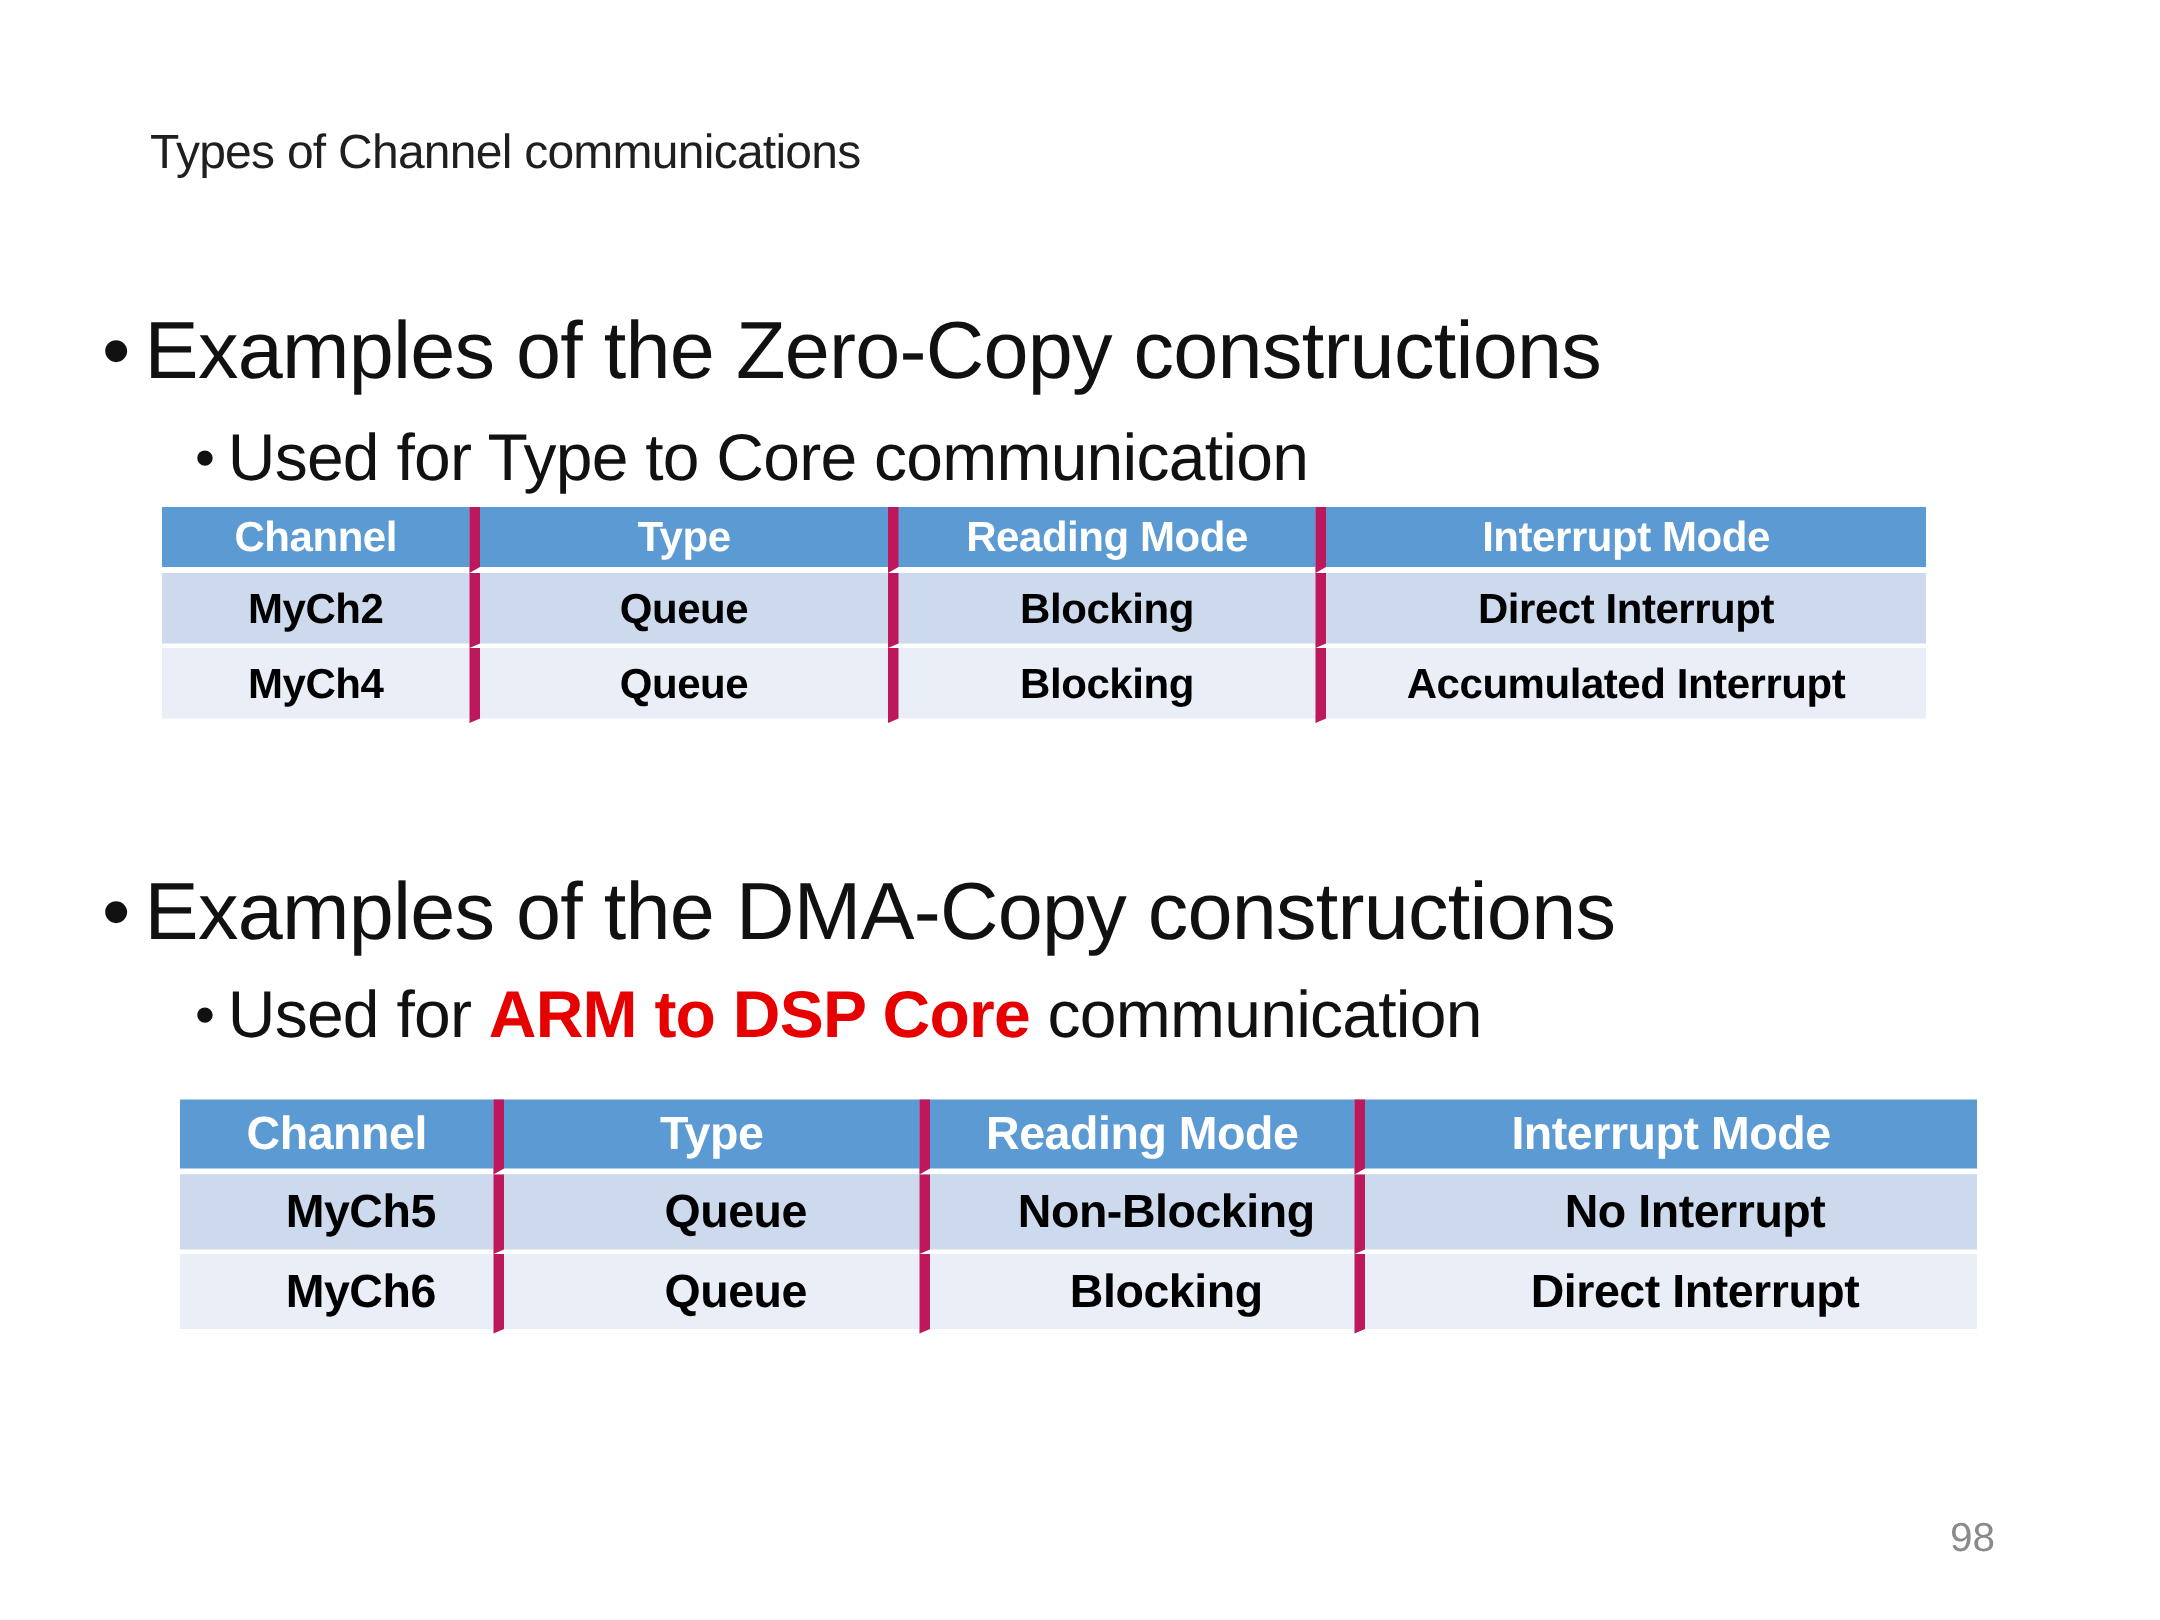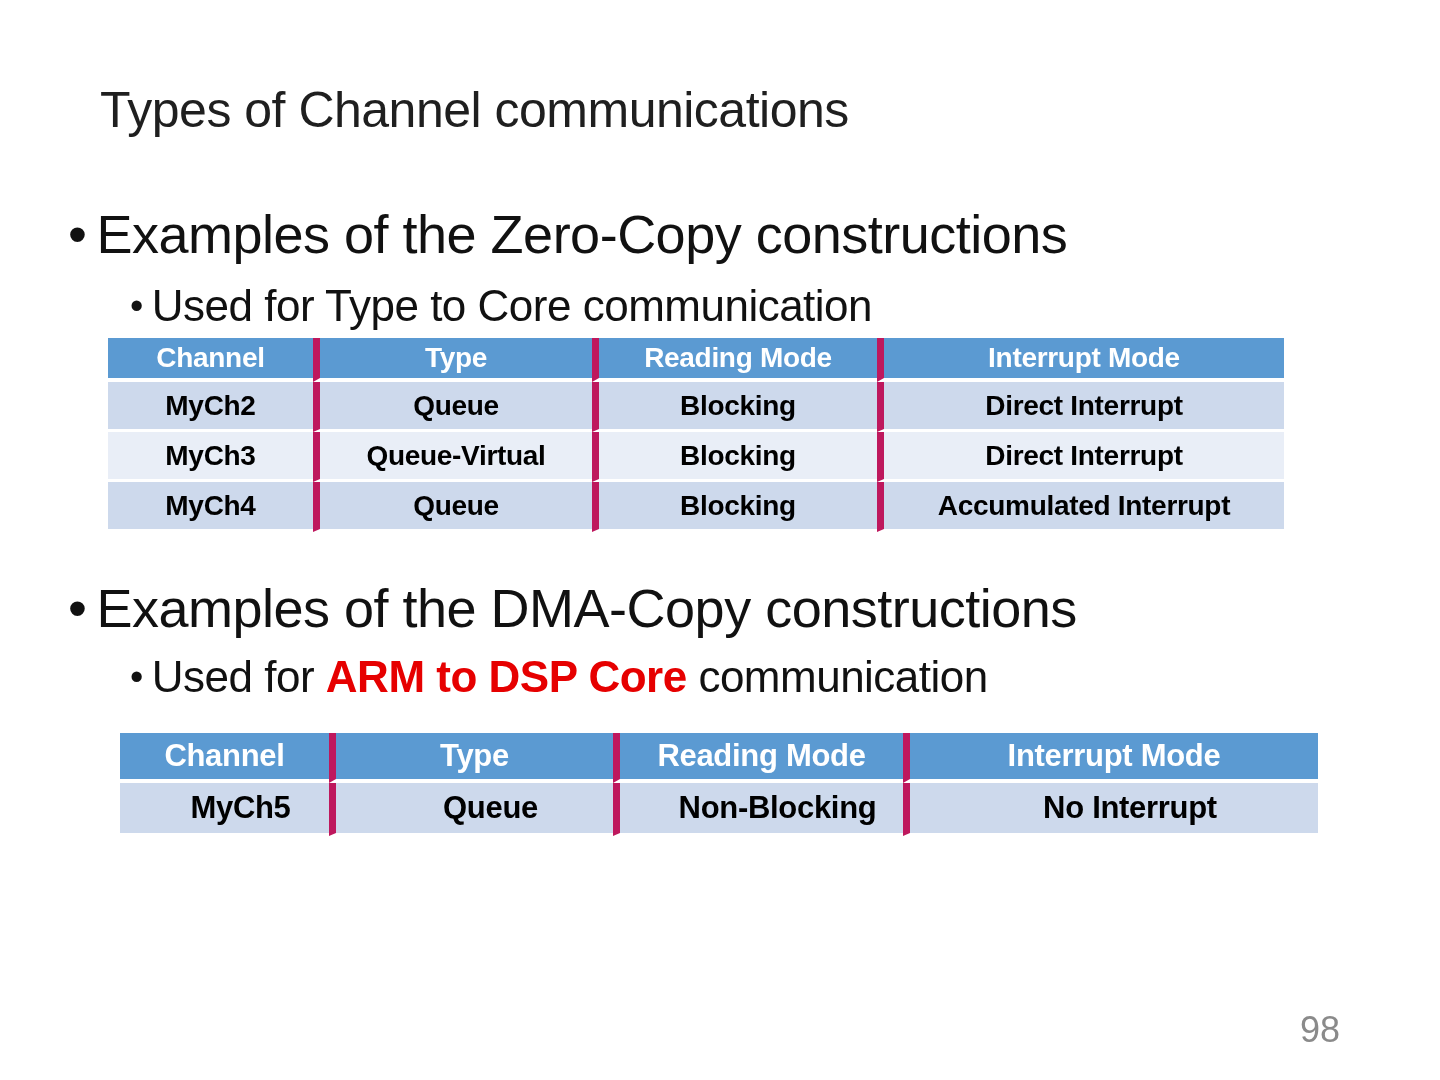--- a/index.html
+++ b/index.html
@@ -7,21 +7,21 @@
     position:relative;
     width:1440px;height:1080px;
     background:var(--bg,#fff);
     font-family:"Liberation Sans", sans-serif;
     color:var(--text,#111);
     overflow:hidden;
   }
   .abs{position:absolute;}
   .title{
     left:100px;top:85px;
-    font-size:50px;line-height:1;
+    font-size:32px;line-height:1;
     letter-spacing:-0.5px;
     color:#1f1f1f;
   }
   .bullet-l1{
     left:68px;
     font-size:54px;line-height:1;
     letter-spacing:-0.5px;
     display:flex;align-items:flex-start;
     white-space:nowrap;
   }
@@ -71,21 +71,21 @@
   #table1 col.c3{width:285px;} #table1 col.c4{width:407px;}
 
   #table2{left:120px;top:733px;width:1198px;font-size:31px;}
   #table2 th{height:46px;}
   #table2 td{height:50px;padding-left:32px;}
   #table2 col.c1{width:209px;} #table2 col.c2{width:284px;}
   #table2 col.c3{width:290px;} #table2 col.c4{width:415px;}
 
   .page-number{
     left:1300px;top:1012px;
-    font-size:36px;line-height:1;
+    font-size:27px;line-height:1;
     color:var(--page-gray,#8a8a8a);
   }
 </style>
 </head>
 <body>
 
 <div class="slide" style="--bg: #ffffff; --text: #111111; --header-blue: #5b9ad2; --band-a: #cdd9ec; --band-b: #e9eef7; --red: #e60000; --page-gray: #8a8a8a;">
 
   <div class="abs title">Types of Channel communications</div>
 
@@ -111,26 +111,20 @@
           <th>Channel</th>
           <th>Type</th>
           <th>Reading Mode</th>
           <th>Interrupt Mode</th>
         </tr>
       </thead>
     <tbody>
         <tr>
           <td>MyCh2</td>
           <td>Queue</td>
-          <td>Blocking</td>
-          <td>Direct Interrupt</td>
-        </tr>
-        <tr>
-          <td>MyCh3</td>
-          <td>Queue-Virtual</td>
           <td>Blocking</td>
           <td>Direct Interrupt</td>
         </tr>
         <tr>
           <td>MyCh4</td>
           <td>Queue</td>
           <td>Blocking</td>
           <td>Accumulated Interrupt</td>
         </tr>
       </tbody>
@@ -161,18 +155,24 @@
           <th>Interrupt Mode</th>
         </tr>
       </thead>
     <tbody>
         <tr>
           <td>MyCh5</td>
           <td>Queue</td>
           <td>Non-Blocking</td>
           <td>No Interrupt</td>
         </tr>
+        <tr>
+          <td>MyCh6</td>
+          <td>Queue</td>
+          <td>Blocking</td>
+          <td>Direct Interrupt</td>
+        </tr>
       </tbody>
   </table>
 
   <div class="abs page-number">98</div>
 
 </div>
 
 </body></html>

